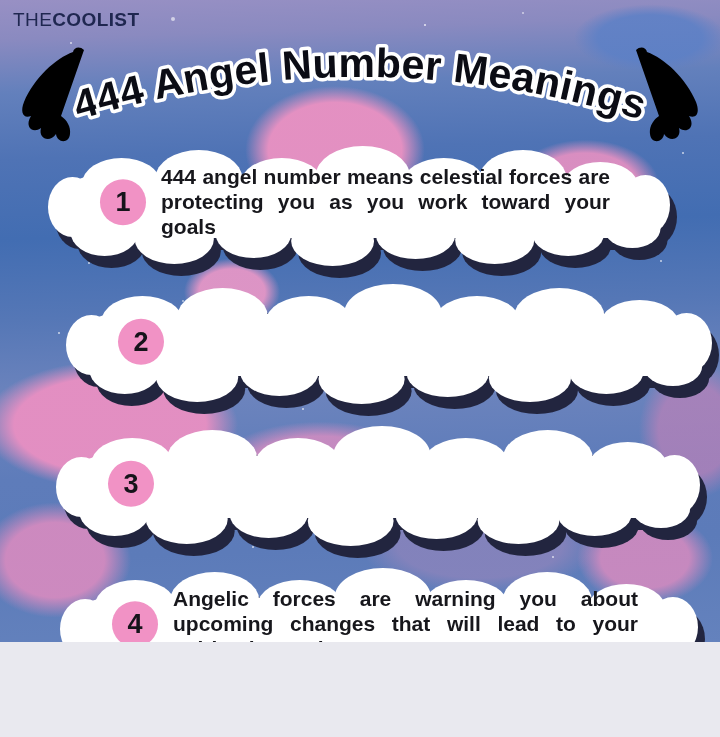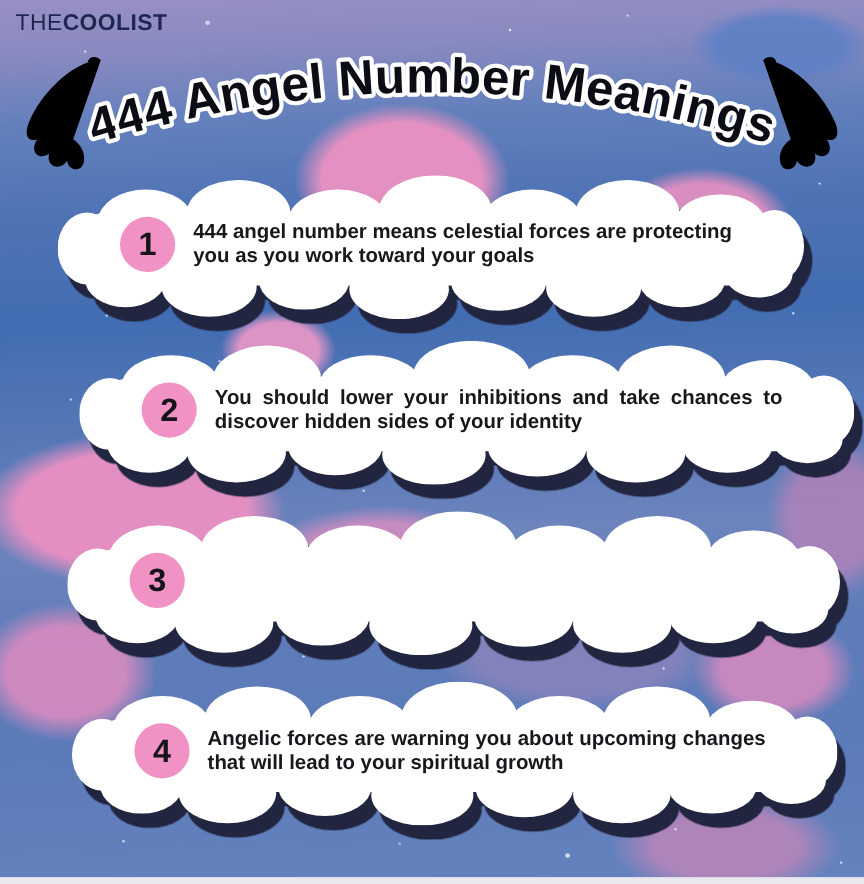--- a/index.html
+++ b/index.html
@@ -1,17 +1,17 @@
 <!DOCTYPE html>
 <html><head>
 <meta charset="utf-8">
 <style>
   html,body{margin:0;padding:0;background:#e9e9ef;}
   .stage{
-    position:relative;width:720px;height:731px;overflow:hidden;
+    position:relative;width:720px;height:642px;overflow:hidden;
     font-family:"Liberation Sans",sans-serif;
     background-color:#4f73b5;
     background-image:
       
       radial-gradient(115px 82px at 335px 150px, rgba(232,145,194,.97) 0 58%, rgba(232,145,194,0) 78%),
       radial-gradient(95px 58px at 585px 185px, rgba(232,145,194,.9) 0 55%, rgba(232,145,194,0) 78%),
       radial-gradient(60px 42px at 232px 292px, rgba(236,152,199,.9) 0 55%, rgba(236,152,199,0) 80%),
       radial-gradient(160px 80px at 110px 425px, rgba(229,143,194,.98) 0 60%, rgba(229,143,194,0) 80%),
       radial-gradient(130px 58px at 320px 468px, rgba(229,143,194,.75) 0 55%, rgba(229,143,194,0) 80%),
       radial-gradient(95px 72px at 55px 560px, rgba(224,140,192,.85) 0 52%, rgba(224,140,192,0) 80%),
@@ -55,21 +55,21 @@
   .row2{top:284px;left:66px;width:646px;}
   .row3{top:426px;left:56px;width:644px;}
   .row4{top:568px;left:60px;width:638px;}
   .cloud-shape{position:absolute;inset:0;width:100%;height:100%;
     filter:drop-shadow(7px 12px 0 #22253f);}
   .cloud-content{position:absolute;left:52px;right:60px;top:50%;transform:translateY(-55%);
     display:flex;align-items:center;gap:15px;}
   .badge{flex:0 0 46px;width:46px;height:46px;border-radius:50%;background:#f192c5;
     display:flex;align-items:center;justify-content:center;
     font-size:27px;font-weight:700;color:#16131a;}
-  .item-text{width:478px;font-size:17px;line-height:1.18;font-weight:700;color:#17171c;
+  .item-text{width:478px;font-size:21px;line-height:1.18;font-weight:700;color:#17171c;
     text-align:justify;}
 </style>
 </head>
 <body>
 
 <div class="stage">
   <div class="stars"></div>
 
   <svg width="0" height="0" style="position:absolute" aria-hidden="true">
     <defs>
@@ -133,21 +133,20 @@
       <div class="item-text">444 angel number means celestial forces are protecting you as you work toward your goals</div>
     </div>
   </div>
 
   <div class="cloud-row row2">
     <svg class="cloud-shape" viewBox="0 0 660 120" preserveAspectRatio="none">
         <use href="#cloudShape"></use>
       </svg>
     <div class="cloud-content">
       <div class="badge">2</div>
-      <div class="item-text">You should lower your inhibitions and take chances to discover hidden sides of your identity</div>
     </div>
   </div>
 
   <div class="cloud-row row3">
     <svg class="cloud-shape" viewBox="0 0 660 120" preserveAspectRatio="none">
         <use href="#cloudShape"></use>
       </svg>
     <div class="cloud-content">
       <div class="badge">3</div>
     </div>

